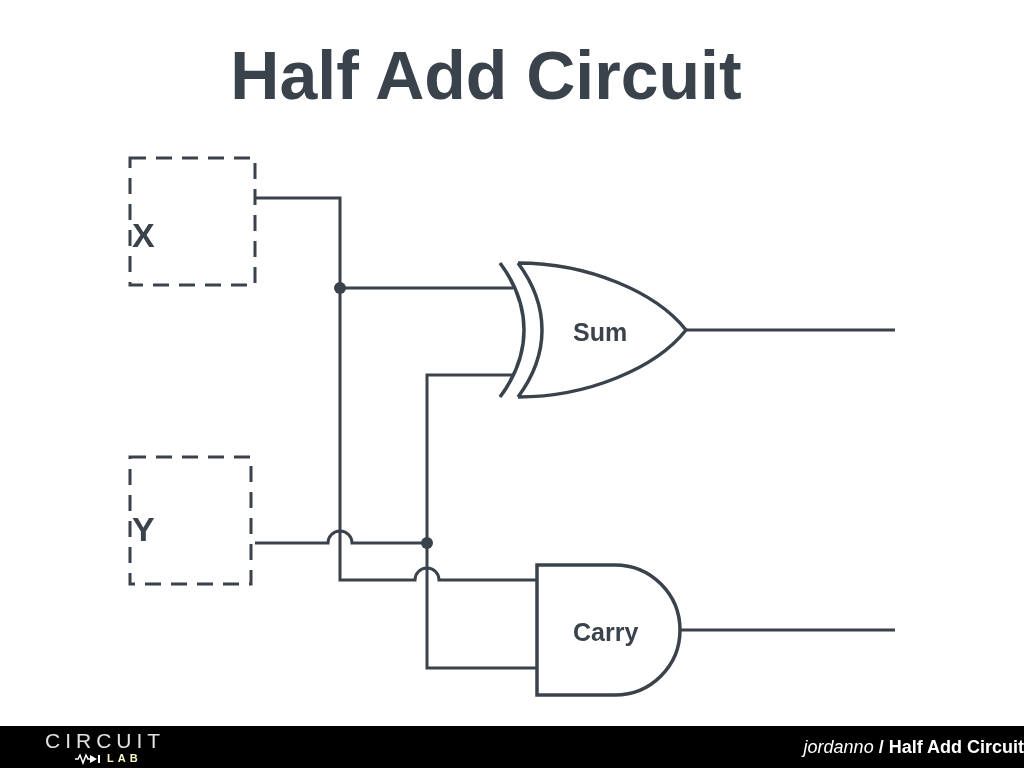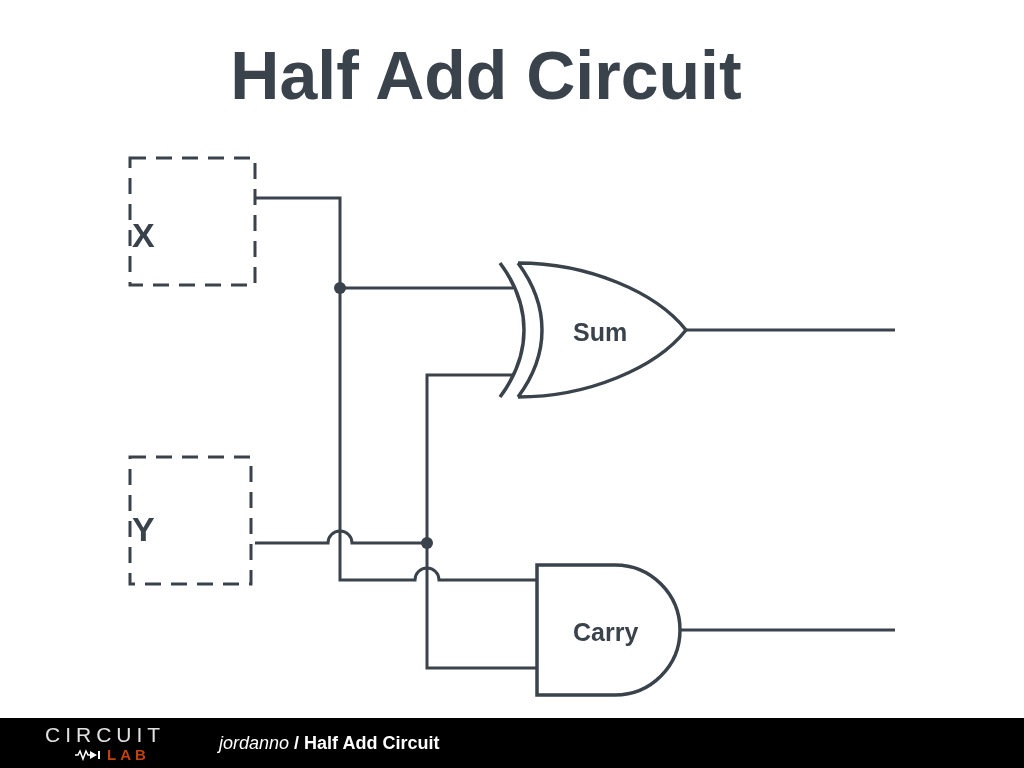--- a/index.html
+++ b/index.html
@@ -24,25 +24,26 @@
     position: absolute;
     top: 0; left: 0;
   }
   svg.circuit text {
     font-family: "Liberation Sans", sans-serif;
     font-weight: bold;
   }
   .footer {
     position: absolute;
     left: 0; bottom: 0;
-    width: 1024px; height: 50px;
+    width: 1024px; height: 42px;
     background: #000000;
     color: #ffffff;
     display: flex;
     align-items: center;
+    justify-content: space-between;
   }
   .logo {
     margin-left: 45px;
     width: 152px;
     display: flex;
     flex-direction: column;
     line-height: 1;
   }
   .logo-top {
     font-size: 21px;
@@ -51,24 +52,24 @@
     font-weight: normal;
   }
   .logo-bottom {
     display: flex;
     align-items: center;
     gap: 5px;
     margin-top: 2px;
     padding-left: 30px;
   }
   .logo-lab {
-    font-size: 15px;
+    font-size: 11px;
     font-weight: bold;
     letter-spacing: 4px;
-    color: #c2410c;
+    color: #fef9c3;
   }
   .credits {
     margin-left: 22px;
     font-size: 18px;
     line-height: 19px;
     color: #ffffff;
   }
   .credits .author { font-style: italic; font-weight: normal; }
   .credits .bold { font-weight: bold; }
 </style>

